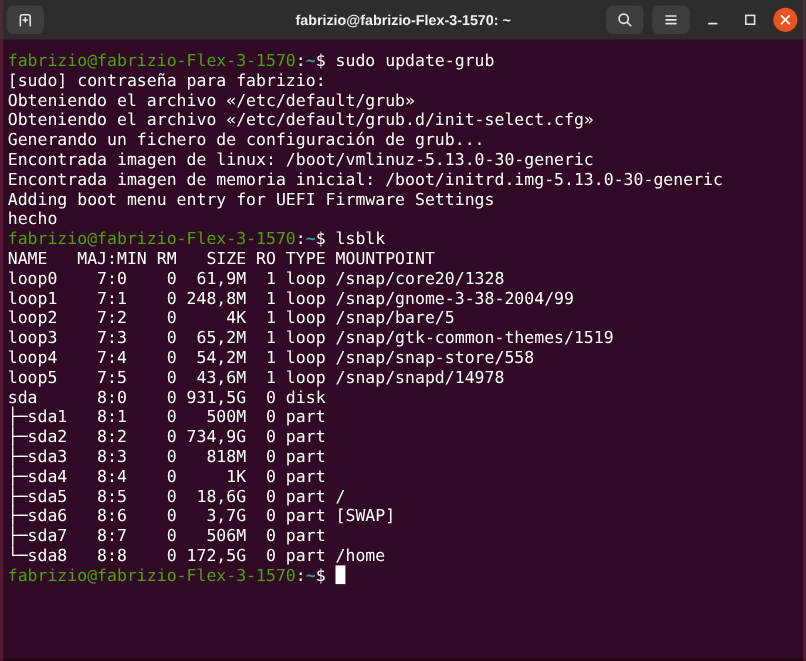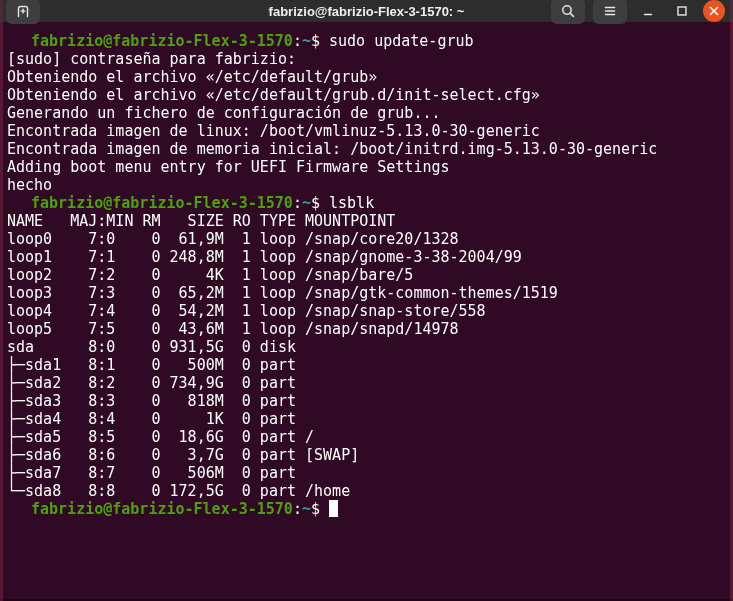--- a/index.html
+++ b/index.html
@@ -18,21 +18,21 @@
     position:relative;
     width:733px;height:601px;
     background:var(--terminal-background);
     overflow:hidden;
     font-family:"Liberation Sans", sans-serif;
     box-shadow: inset 3px 0 0 rgba(133,43,72,0.45),
                 inset -3px 0 0 rgba(133,43,72,0.45),
                 inset 0 -2px 0 rgba(0,0,0,0.35);
   }
   .titlebar{
-    height:22px;
+    height:36px;
     background:var(--titlebar-background);
     display:flex;align-items:center;
     padding:0 6px;
     position:relative;
     box-shadow: inset 3px 0 0 rgba(133,43,72,0.35), inset -3px 0 0 rgba(133,43,72,0.35);
   }
   .tb-btn{
     width:34px;height:26px;
     border-radius:6px;
     background:var(--titlebar-button-background);
@@ -67,21 +67,21 @@
   .terminal{
     font-family:"DejaVu Sans Mono", monospace;
     font-size:15px;
     line-height:18px;
     color:var(--terminal-text);
     padding:10px 0 0 7px;
     white-space:pre;
     letter-spacing:0;
   }
   .term-line{height:18px;}
-  .seg-g{color:var(--prompt-green);font-weight:bold;margin-left:24px;}
+  .seg-g{color:var(--prompt-green);font-weight:normal;}
   .seg-t{color:var(--path-teal);font-weight:bold;}
   .seg-w{color:var(--terminal-text);}
   .cursor{
     display:inline-block;
     width:9px;height:17px;
     background:#FFFFFF;
     vertical-align:-3px;
   }
 </style>
 </head>

